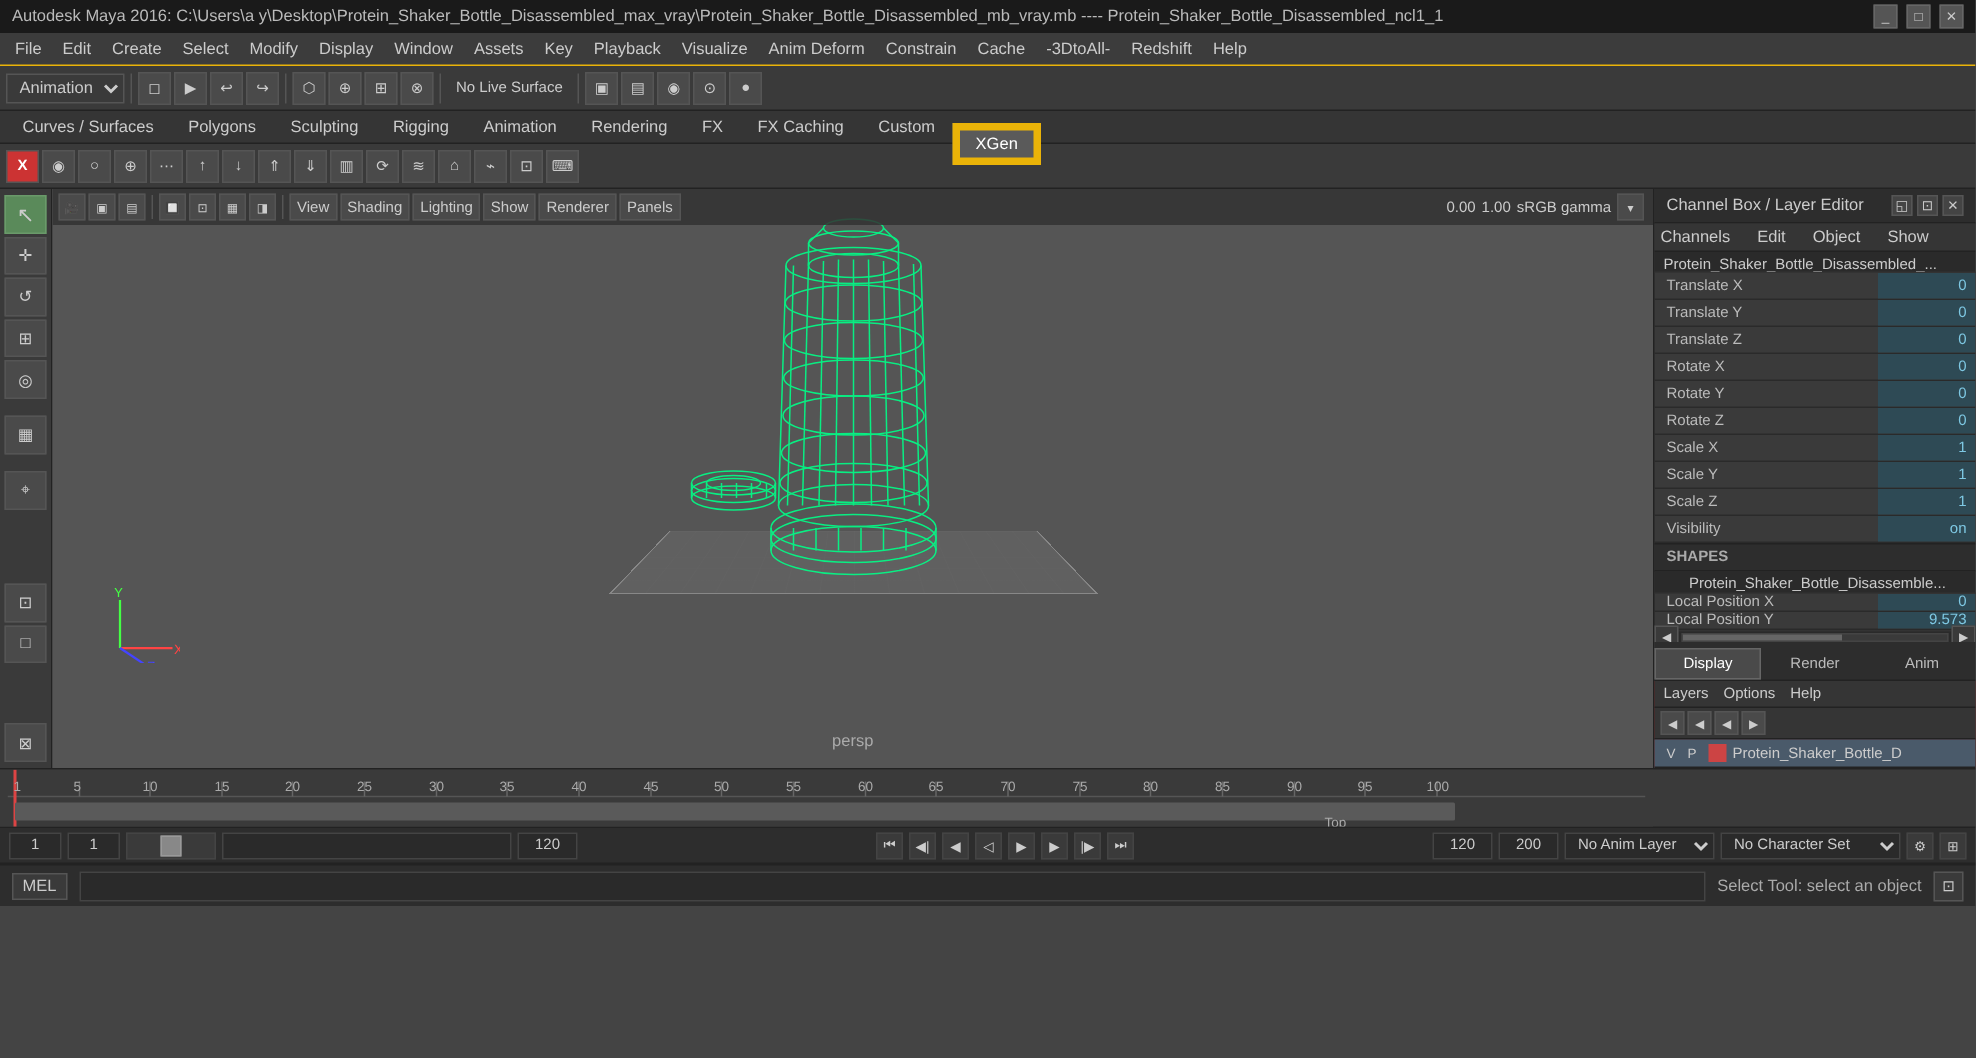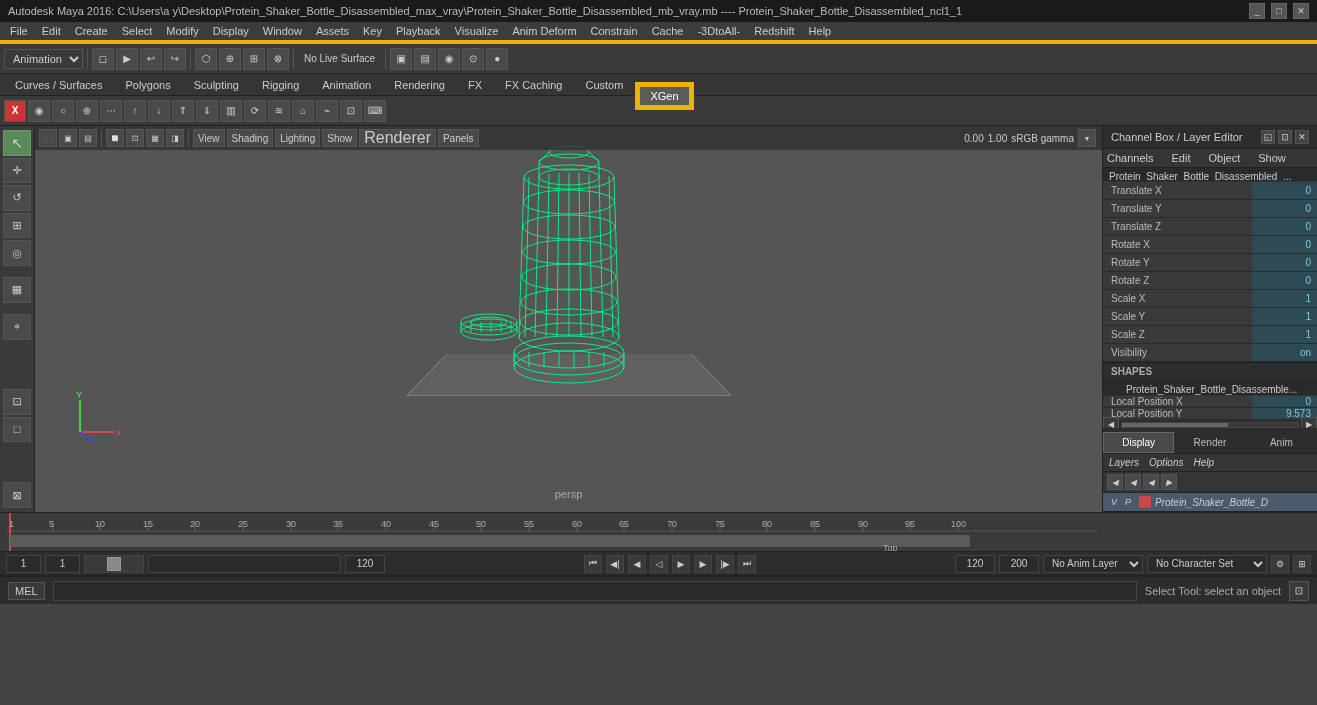--- a/index.html
+++ b/index.html
@@ -33,21 +33,21 @@
       font-size: 9px; cursor: pointer; color: #ccc;
     }
 
     
     #menu-bar {
       background: #3c3c3c;
       height: 22px;
       display: flex;
       align-items: center;
       padding: 0 4px;
-      border-bottom: 4px solid #eab308;
+      border-bottom: 1px solid #eab308;
       gap: 2px;
     }
     .menu-item {
       padding: 2px 6px;
       cursor: pointer;
       color: #ccc;
       font-size: 11px;
     }
 
     
@@ -313,21 +313,20 @@
     }
     .dt-tab.active {
       background: #4a4a4a;
       border: 1px solid #666;
       color: #fff;
     }
 
     #layer-section {
       flex: 1;
       background: #7f1d1d;
-      font-style: italic;
     }
     #layer-menu-bar {
       display: flex; gap: 10px;
       padding: 3px 6px;
       background: #353535;
       border-bottom: 1px solid #222;
     }
     #layer-menu-bar span { cursor: pointer; color: #ccc; font-size: 10px; }
     #layer-controls {
       display: flex; align-items: center;
@@ -566,21 +565,21 @@
       <div class="vp-separator"></div>
       <div class="vp-btn">🔲</div>
       <div class="vp-btn">⊡</div>
       <div class="vp-btn">▦</div>
       <div class="vp-btn">◨</div>
       <div class="vp-separator"></div>
       <div class="vp-btn" style="width:auto;padding:0 4px;font-size:10px;">View</div>
       <div class="vp-btn" style="width:auto;padding:0 4px;font-size:10px;">Shading</div>
       <div class="vp-btn" style="width:auto;padding:0 4px;font-size:10px;">Lighting</div>
       <div class="vp-btn" style="width:auto;padding:0 4px;font-size:10px;">Show</div>
-      <div class="vp-btn" style="width:auto;padding:0 4px;font-size:16px;">Renderer</div>
+      <div class="vp-btn" style="width:auto;padding:0 4px;font-size:10px;">Renderer</div>
       <div class="vp-btn" style="width:auto;padding:0 4px;font-size:10px;">Panels</div>
       <div style="flex:1;"></div>
 
       <div id="gamma-bar">
         <span style="font-size:10px;color:#ccc;">0.00</span>
         <span style="font-size:10px;color:#ccc;">1.00</span>
         <span style="font-size:10px;color:#ccc;">sRGB gamma</span>
         <div class="vp-btn">▾</div>
       </div>
     </div>

